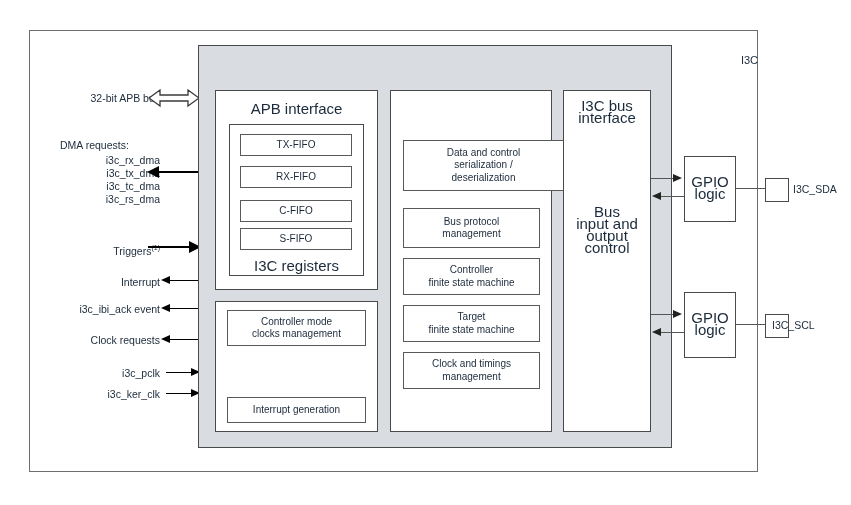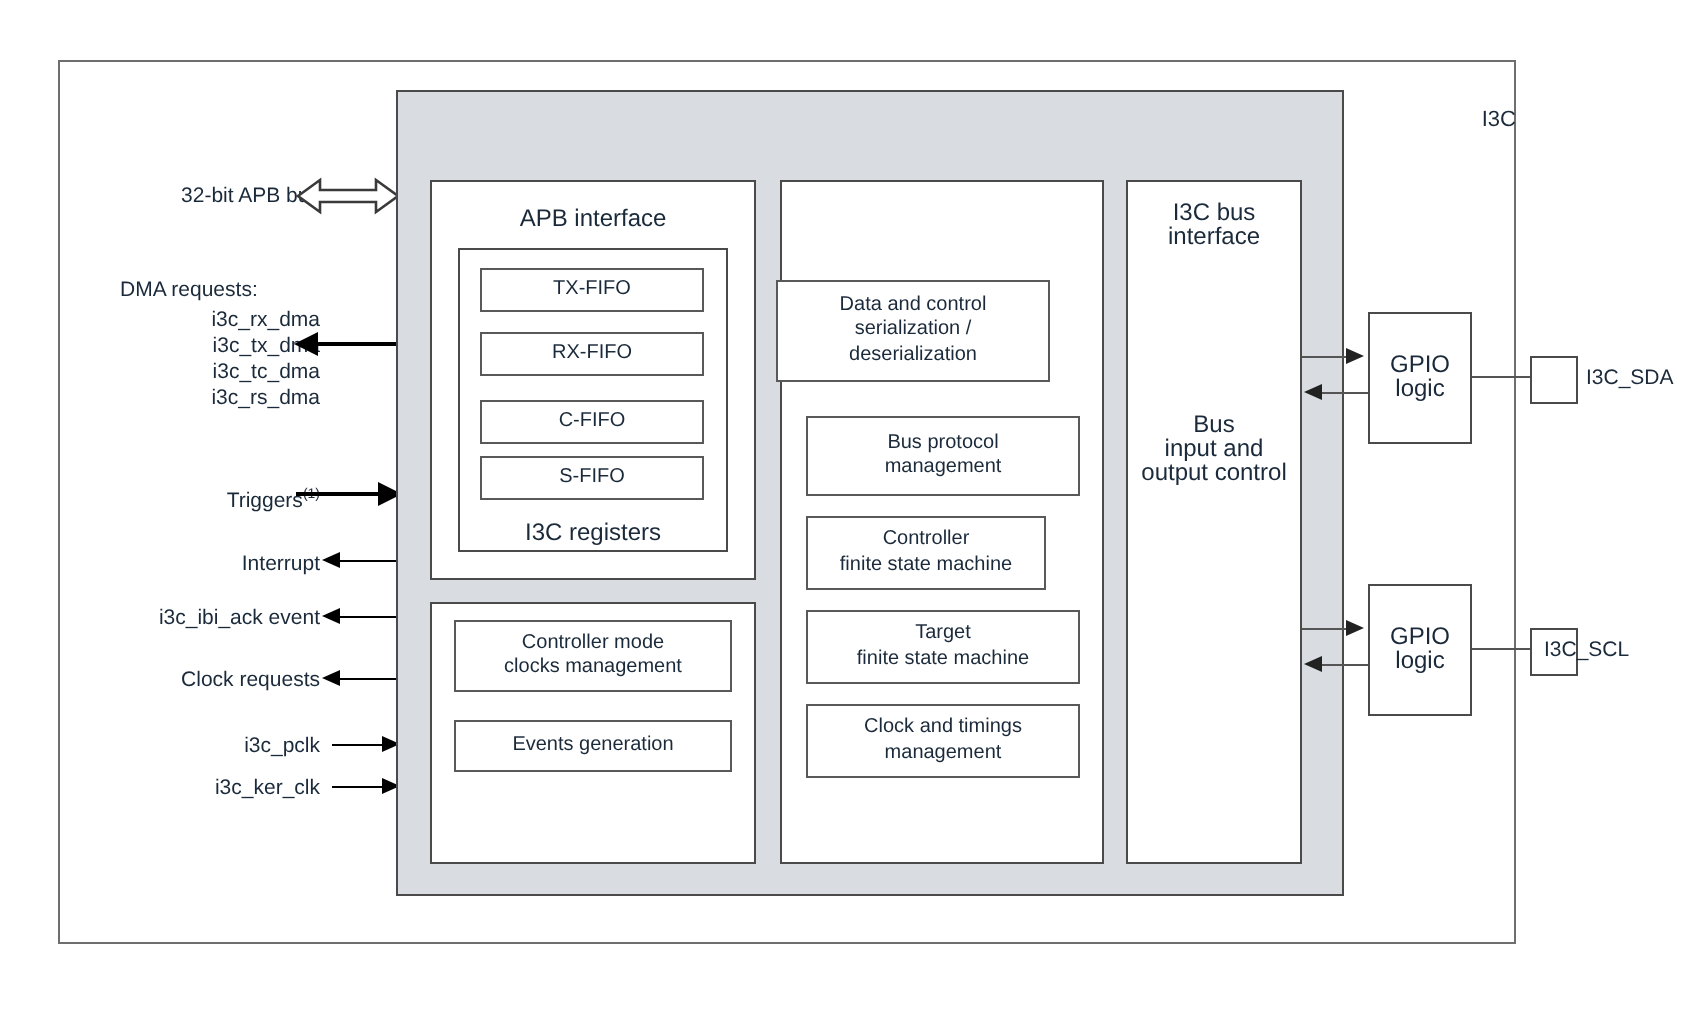--- a/index.html
+++ b/index.html
@@ -45,21 +45,21 @@
 
   
   .wbox {
     background: #ffffff;
     border: 1.2px solid #4a4a4a;
   }
   .wbox-title {
     position: absolute;
     left: 0; right: 0;
     text-align: center;
-    font-size: 12px;
+    font-size: 15px;
     line-height: 12px;
     color: #1b2a3a;
   }
   .inner {
     background: #ffffff;
     border: 1.1px solid #595959;
     font-size: 10px;
     line-height: 12.5px;
     color: #1b2a3a;
     display: flex;
@@ -175,30 +175,30 @@
 
   <div class="abs inner" style="left:240px; top:134px; width:112px; height:22px;">TX-FIFO</div>
   <div class="abs inner" style="left:240px; top:166px; width:112px; height:22px;">RX-FIFO</div>
   <div class="abs inner" style="left:240px; top:228px; width:112px; height:22px;">S-FIFO</div>
   <div class="abs inner" style="left:240px; top:200px; width:112px; height:22px;">C-FIFO</div>
   <div class="wbox-title abs" style="left:229px; top:260px; width:135px;">I3C registers</div>
 
   <div class="abs wbox" style="left:215px; top:301px; width:163px; height:131px;"></div>
   <div class="abs inner" style="left:227px; top:310px; width:139px; height:36px; white-space:pre-line;">Controller mode
 clocks management</div>
-  <div class="abs inner" style="left:227px; top:360px; width:139px; height:26px;">Events generation</div>
+  <div class="abs inner" style="left:227px; top:397px; width:139px; height:26px;">Interrupt generation</div>
 
   <div class="abs wbox" style="left:390px; top:90px; width:162px; height:342px;"></div>
 
-  <div class="abs inner" style="left:388px; top:140px; width:137px; height:51px; white-space:pre-line;">Data and control
+  <div class="abs inner" style="left:403px; top:140px; width:161px; height:51px; white-space:pre-line;">Data and control
 serialization /
 deserialization</div>
   <div class="abs inner" style="left:403px; top:208px; width:137px; height:40px; white-space:pre-line;">Bus protocol
 management</div>
-  <div class="abs inner" style="left:403px; top:258px; width:120px; height:37px; white-space:pre-line;">Controller
+  <div class="abs inner" style="left:403px; top:258px; width:137px; height:37px; white-space:pre-line;">Controller
 finite state machine</div>
   <div class="abs inner" style="left:403px; top:305px; width:137px; height:37px; white-space:pre-line;">Target
 finite state machine</div>
   <div class="abs inner" style="left:403px; top:352px; width:137px; height:37px; white-space:pre-line;">Clock and timings
 management</div>
 
   <div class="abs wbox" style="left:563px; top:90px; width:88px; height:342px;"></div>
   <div class="wbox-title abs" style="left:563px; top:100px; width:88px; white-space:pre-line;">I3C bus
 interface</div>
   <div class="wbox-title abs" style="left:563px; top:206px; width:88px; white-space:pre-line;">Bus

